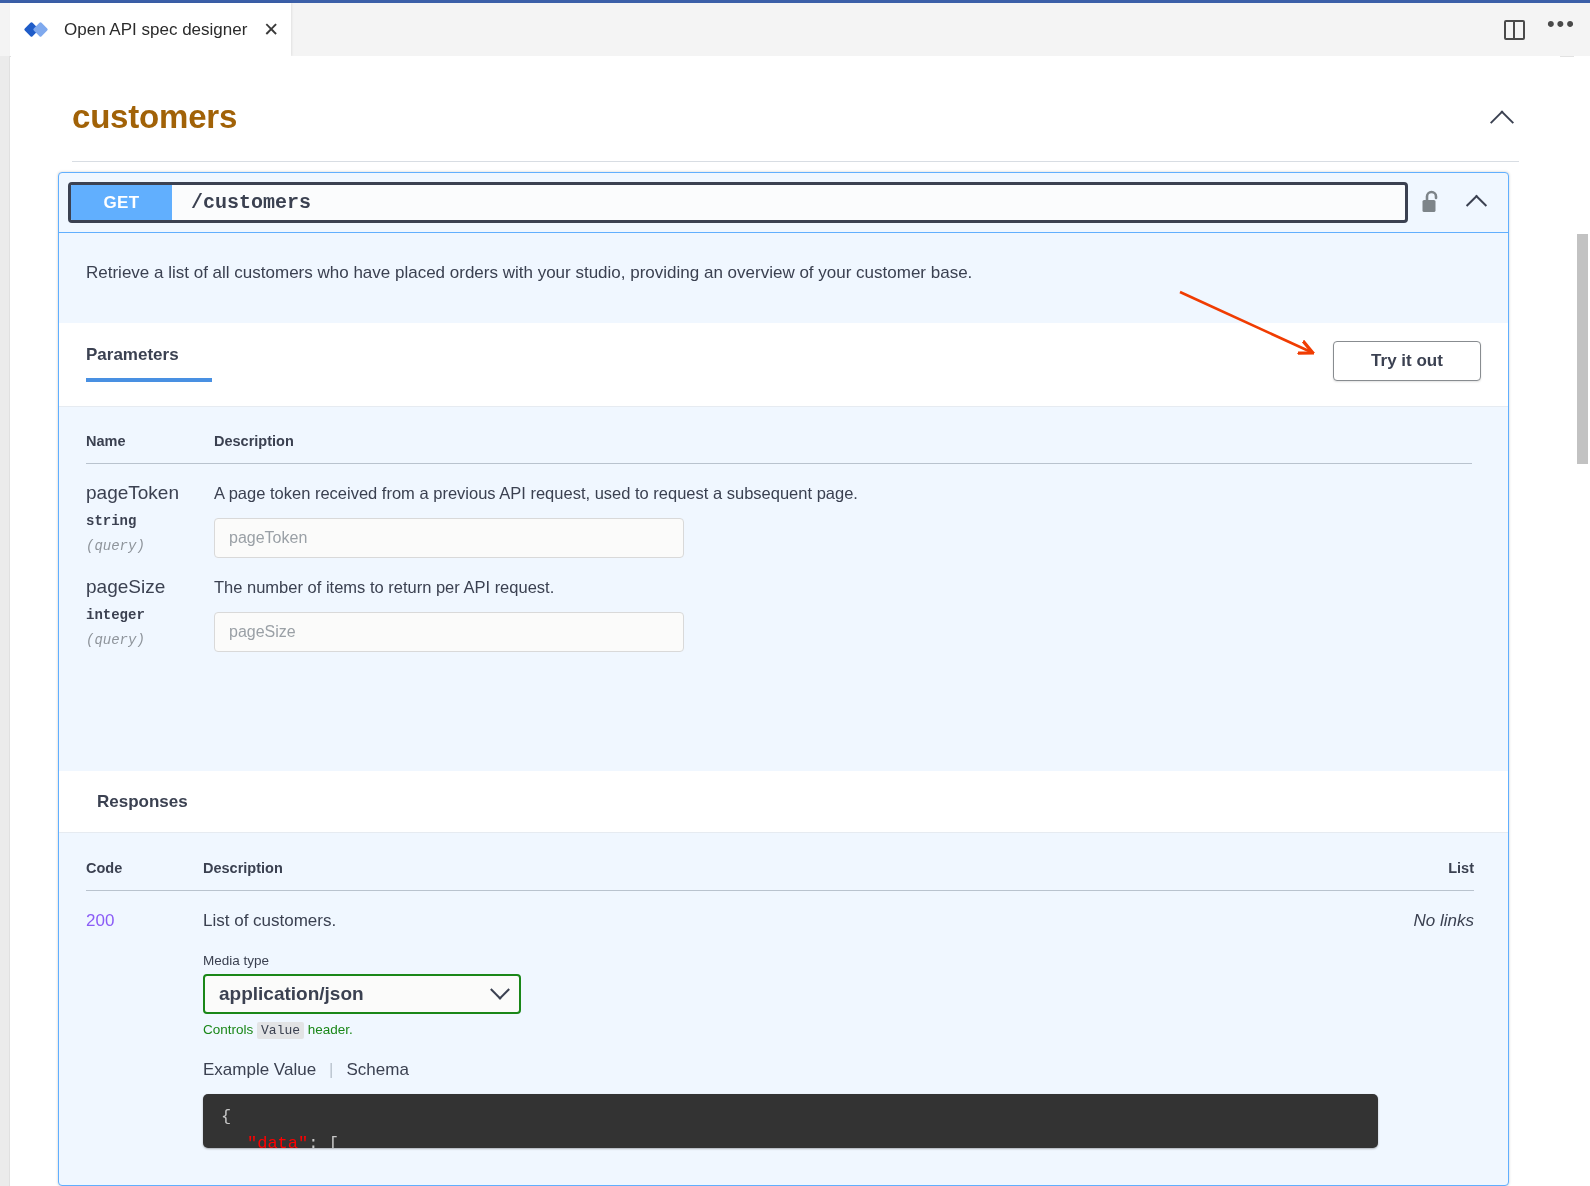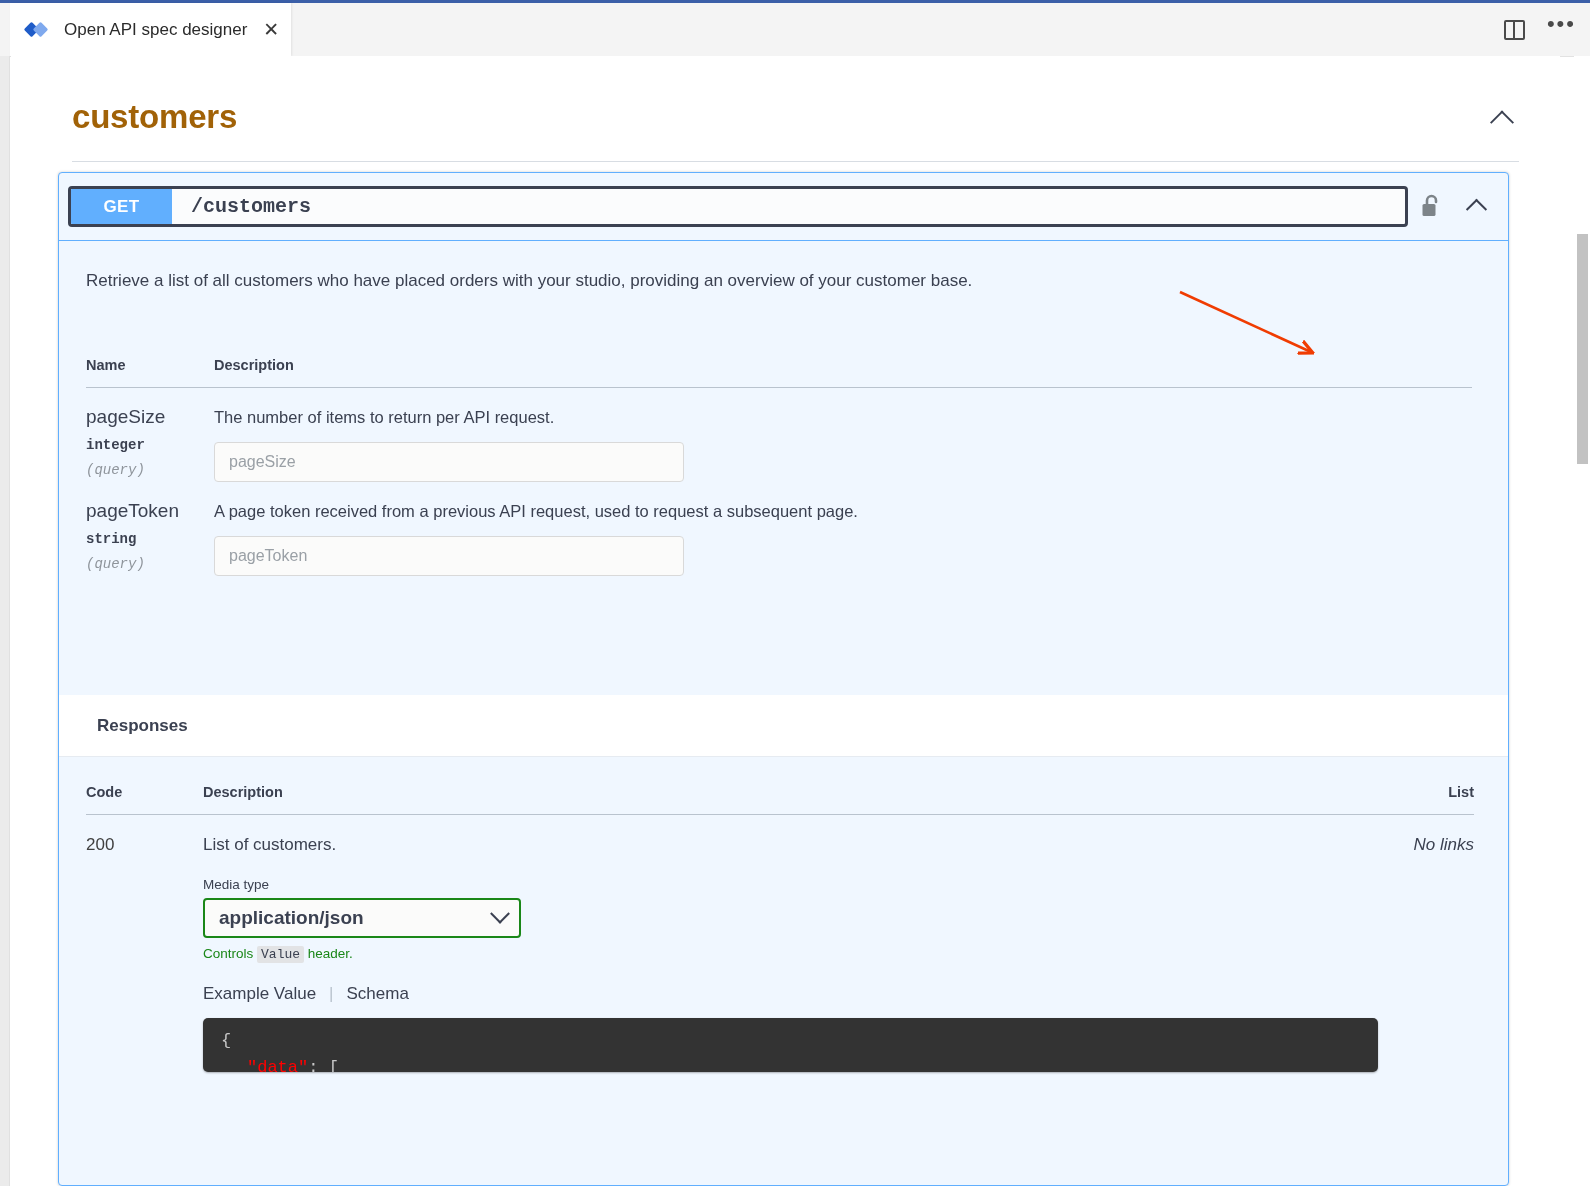--- a/index.html
+++ b/index.html
@@ -162,21 +162,21 @@
     width: 1451px;
     height: 1014px;
     border: 1px solid #61affe;
     border-radius: 4px;
     background: #f0f7ff;
     box-sizing: border-box;
     box-shadow: 0 0 3px rgba(0,0,0,.19);
     overflow: hidden;
   }
   .op-summary {
-    height: 68px;
+    height: 60px;
     display: flex;
     align-items: center;
     padding: 0 10px 0 9px;
     box-sizing: border-box;
     border-bottom: 1px solid #61affe;
   }
   .op-pathbar {
     flex: 1;
     display: flex;
     align-items: stretch;
@@ -379,21 +379,21 @@
     border-bottom: 1px solid #b9c3ce;
   }
   .col-code { width: 117px; }
   .col-links { width: 112px; text-align: right !important; }
   table.rtable td {
     vertical-align: top;
     padding: 20px 0 0 0;
   }
   .r-code {
     font-size: 17px;
-    color: #404040;
+    color: #8b5cf6;
   }
   .r-desc {
     font-size: 17px;
     color: #3b4151;
   }
   .r-links {
     font-size: 17px;
     font-style: italic;
     color: #3b4151;
     text-align: right;
@@ -547,50 +547,55 @@
           <rect x="1.5" y="10" width="13" height="12" rx="1.6" fill="#7d8489"></rect>
         </svg>
       </div>
       <div class="op-chevron">
         <span class="chev-sm"></span>
       </div>
     </div>
 
     <div class="op-desc">Retrieve a list of all customers who have placed orders with your studio, providing an overview of your customer base.</div>
 
+    <div class="op-tabbar">
+      <div class="tab-params">Parameters</div>
+      <div class="tab-underline"></div>
+      <button class="tryitout">Try it out</button>
+    </div>
 
     <div class="op-params">
       <table class="ptable">
         <thead>
           <tr>
             <th class="col-name">Name</th>
             <th>Description</th>
           </tr>
         </thead>
         <tbody>
           <tr>
             <td>
+              <div class="p-name">pageToken</div>
+              <div class="p-type">string</div>
+              <div class="p-in">(query)</div>
+            </td>
+            <td>
+              <div class="p-desc">A page token received from a previous API request, used to request a subsequent page.</div>
+              <input class="p-input" type="text" placeholder="pageToken" style="">
+            </td>
+          </tr>
+          <tr>
+            <td>
               <div class="p-name">pageSize</div>
               <div class="p-type">integer</div>
               <div class="p-in">(query)</div>
             </td>
             <td>
               <div class="p-desc">The number of items to return per API request.</div>
               <input class="p-input" type="text" placeholder="pageSize" style="">
-            </td>
-          </tr>
-          <tr>
-            <td>
-              <div class="p-name">pageToken</div>
-              <div class="p-type">string</div>
-              <div class="p-in">(query)</div>
-            </td>
-            <td>
-              <div class="p-desc">A page token received from a previous API request, used to request a subsequent page.</div>
-              <input class="p-input" type="text" placeholder="pageToken" style="">
             </td>
           </tr>
         </tbody>
       </table>
     </div>
 
     <div class="resp-head">
       <span class="resp-head-title">Responses</span>
     </div>
 

